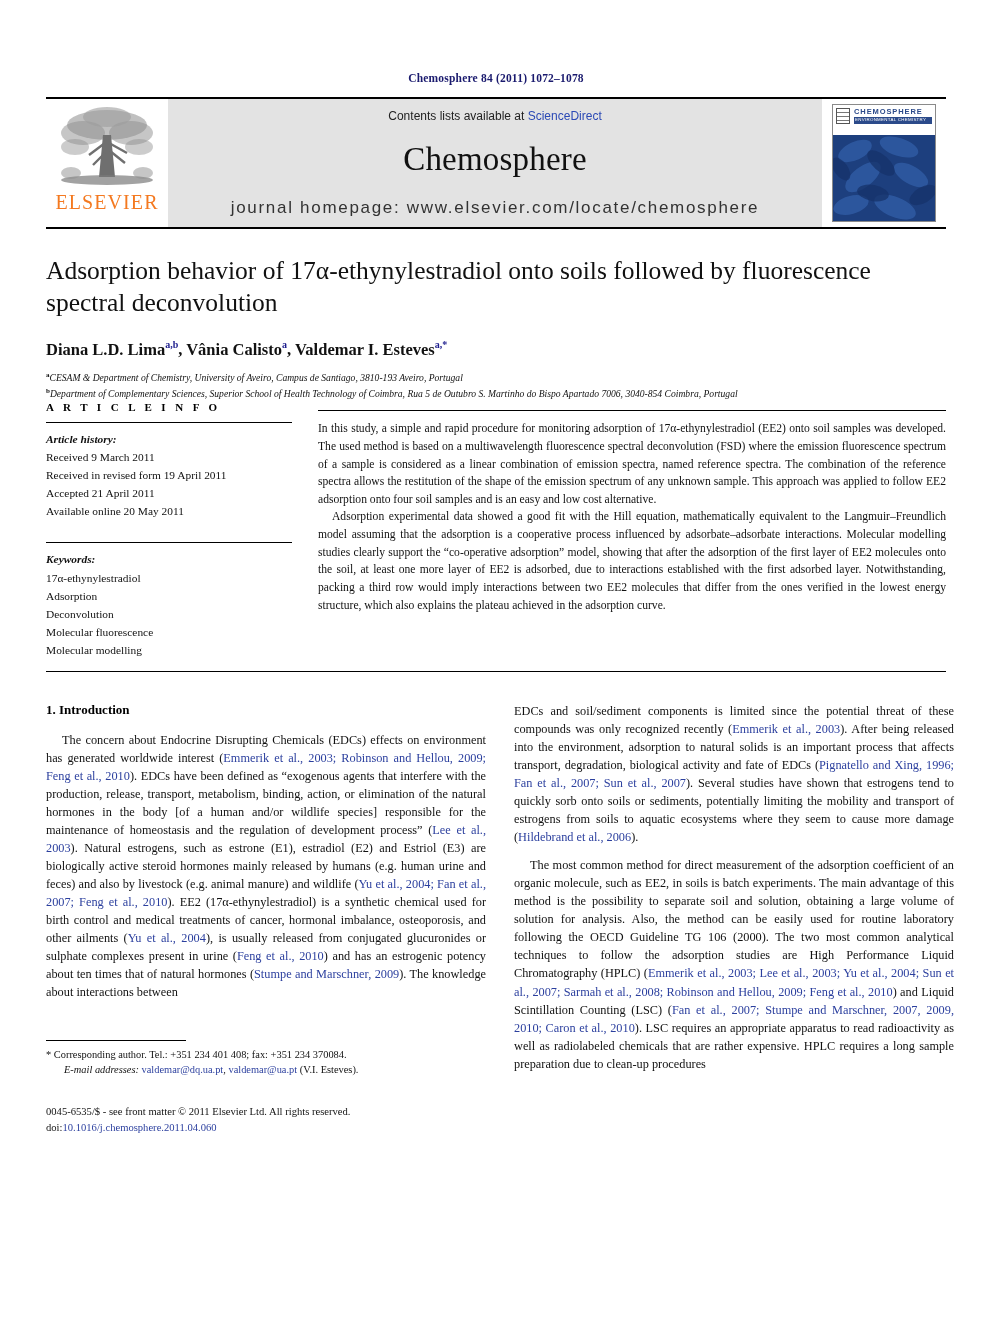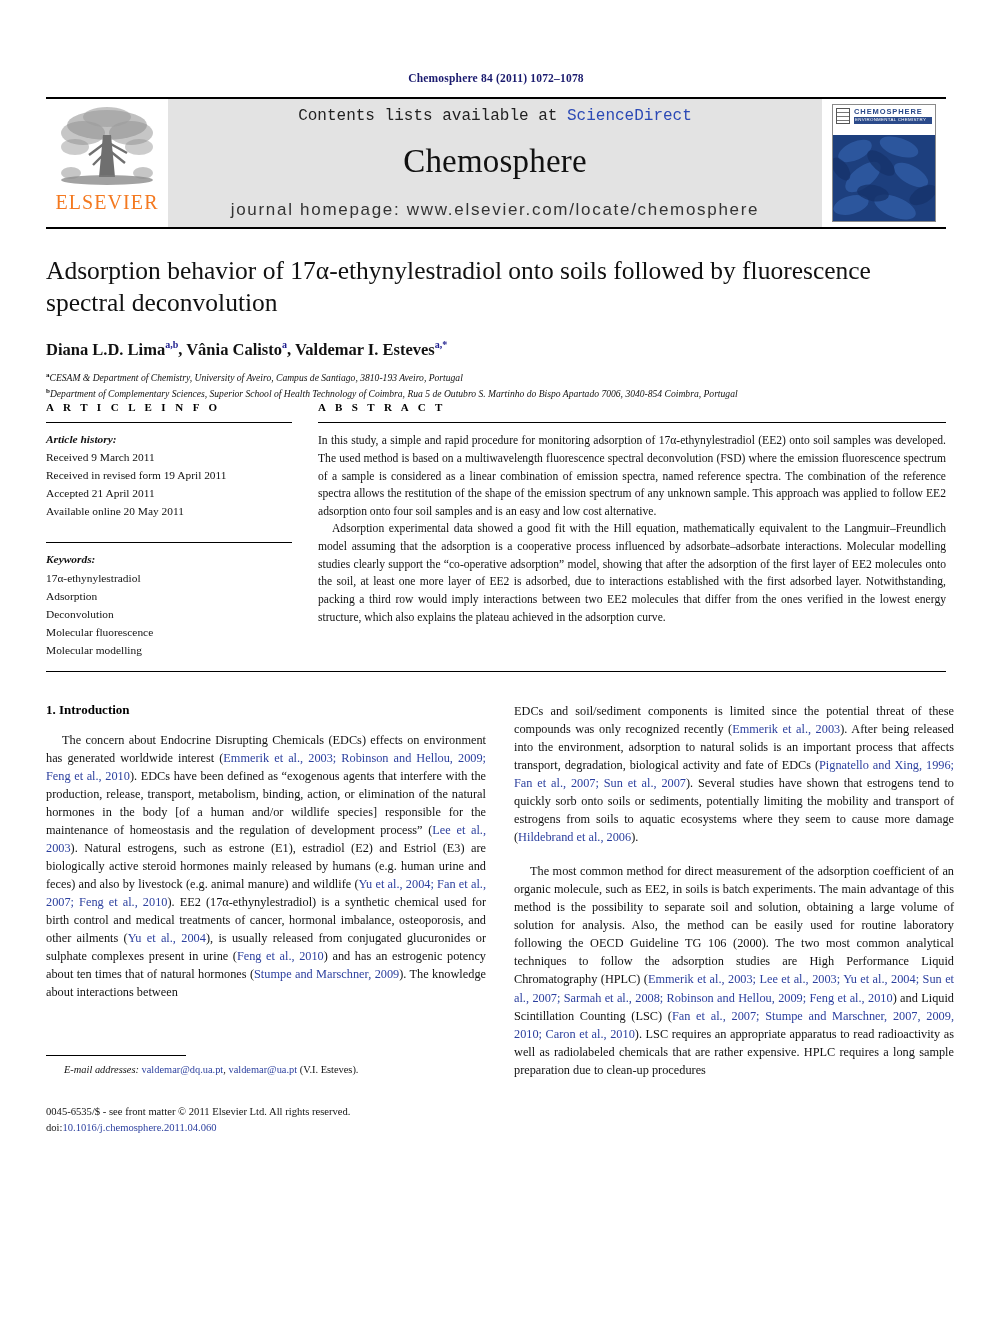--- a/index.html
+++ b/index.html
@@ -66,22 +66,22 @@
   .banner {
     flex: 1 1 auto;
     background: #e3e3e3;
     display: flex;
     flex-direction: column;
     align-items: center;
     justify-content: center;
     position: relative;
   }
   .banner-top {
-    font-family: Liberation Mono, monospace;
-    font-size: 16px;
+    font-family: Liberation Sans, sans-serif;
+    font-size: 12px;
     color: #222;
     margin-top: 4px;
   }
   .banner-top .sd { color: #2b49b5; }
   .banner-title {
     font-family: "Liberation Serif", serif;
     font-size: 33px;
     color: #111;
     margin: 18px 0 20px 0;
     letter-spacing: 0.2px;
@@ -241,21 +241,21 @@
     margin: 0 0 13px 0;
   }
   .ptext {
     font-family: "Liberation Serif", serif;
     font-size: 12.3px;
     line-height: 1.47;
     text-align: justify;
     color: #111;
     margin: 0;
   }
-  .ptext + .ptext { text-indent: 16px; margin-top: 16px; }
+  .ptext + .ptext { text-indent: 16px; margin-top: 10px; }
   .ptext.indent { text-indent: 16px; }
   .cite { color: #2b3f9e; }
 
   
   .footnote-wrap {
     position: absolute;
     left: 46px;
     bottom: 26px;
     width: 440px;
   }
@@ -374,21 +374,20 @@
           <div>17α-ethynylestradiol</div>
           <div>Adsorption</div>
           <div>Deconvolution</div>
           <div>Molecular fluorescence</div>
           <div>Molecular modelling</div>
         </div>
       </div>
     </div>
 
     <div class="col-abs">
-      <div class="sec-label">A B S T R A C T</div>
       <div class="rule-top"></div>
       <div class="abs-text">
         <p>In this study, a simple and rapid procedure for monitoring adsorption of 17α-ethynylestradiol (EE2) onto soil samples was developed. The used method is based on a multiwavelength fluorescence spectral deconvolution (FSD) where the emission fluorescence spectrum of a sample is considered as a linear combination of emission spectra, named reference spectra. The combination of the reference spectra allows the restitution of the shape of the emission spectrum of any unknown sample. This approach was applied to follow EE2 adsorption onto four soil samples and is an easy and low cost alternative.</p>
         <p>Adsorption experimental data showed a good fit with the Hill equation, mathematically equivalent to the Langmuir–Freundlich model assuming that the adsorption is a cooperative process influenced by adsorbate–adsorbate interactions. Molecular modelling studies clearly support the “co-operative adsorption” model, showing that after the adsorption of the first layer of EE2 molecules onto the soil, at least one more layer of EE2 is adsorbed, due to interactions established with the first adsorbed layer. Notwithstanding, packing a third row would imply interactions between two EE2 molecules that differ from the ones verified in the lowest energy structure, which also explains the plateau achieved in the adsorption curve.</p>
       </div>
     </div>
   </div>
 
   <div class="rule-after-abs"></div>
 
@@ -400,20 +399,24 @@
     </div>
 
     <div class="bcol">
       <p class="ptext"><span>EDCs and soil/sediment components is limited since the potential threat of these compounds was only recognized recently (</span><span class="cite">Emmerik et al., 2003</span><span>). After being released into the environment, adsorption to natural solids is an important process that affects transport, degradation, biological activity and fate of EDCs (</span><span class="cite">Pignatello and Xing, 1996; Fan et al., 2007; Sun et al., 2007</span><span>). Several studies have shown that estrogens tend to quickly sorb onto soils or sediments, potentially limiting the mobility and transport of estrogens from soils to aquatic ecosystems where they seem to cause more damage (</span><span class="cite">Hildebrand et al., 2006</span><span>).</span></p>
       <p class="ptext indent"><span>The most common method for direct measurement of the adsorption coefficient of an organic molecule, such as EE2, in soils is batch experiments. The main advantage of this method is the possibility to separate soil and solution, obtaining a large volume of solution for analysis. Also, the method can be easily used for routine laboratory following the OECD Guideline TG 106 (2000). The two most common analytical techniques to follow the adsorption studies are High Performance Liquid Chromatography (HPLC) (</span><span class="cite">Emmerik et al., 2003; Lee et al., 2003; Yu et al., 2004; Sun et al., 2007; Sarmah et al., 2008; Robinson and Hellou, 2009; Feng et al., 2010</span><span>) and Liquid Scintillation Counting (LSC) (</span><span class="cite">Fan et al., 2007; Stumpe and Marschner, 2007, 2009, 2010; Caron et al., 2010</span><span>). LSC requires an appropriate apparatus to read radioactivity as well as radiolabeled chemicals that are rather expensive. HPLC requires a long sample preparation due to clean-up procedures</span></p>
     </div>
   </div>
 
   <div class="footnote-wrap">
     <div class="fn-rule"></div>
+    <div class="fn">
+      <span>*</span>
+      <span>Corresponding author. Tel.: +351 234 401 408; fax: +351 234 370084.</span>
+    </div>
     <div class="fn" style="padding-left:18px;text-indent:0;">
       <span class="em">E-mail addresses:</span>
       <span class="link">valdemar@dq.ua.pt</span><span>, </span><span class="link">valdemar@ua.pt</span><span> (V.I. Esteves).</span>
     </div>
     <div class="imprint">
       <div>0045-6535/$ - see front matter © 2011 Elsevier Ltd. All rights reserved.</div>
       <div><span>doi:</span><span class="link">10.1016/j.chemosphere.2011.04.060</span></div>
     </div>
   </div>
 

